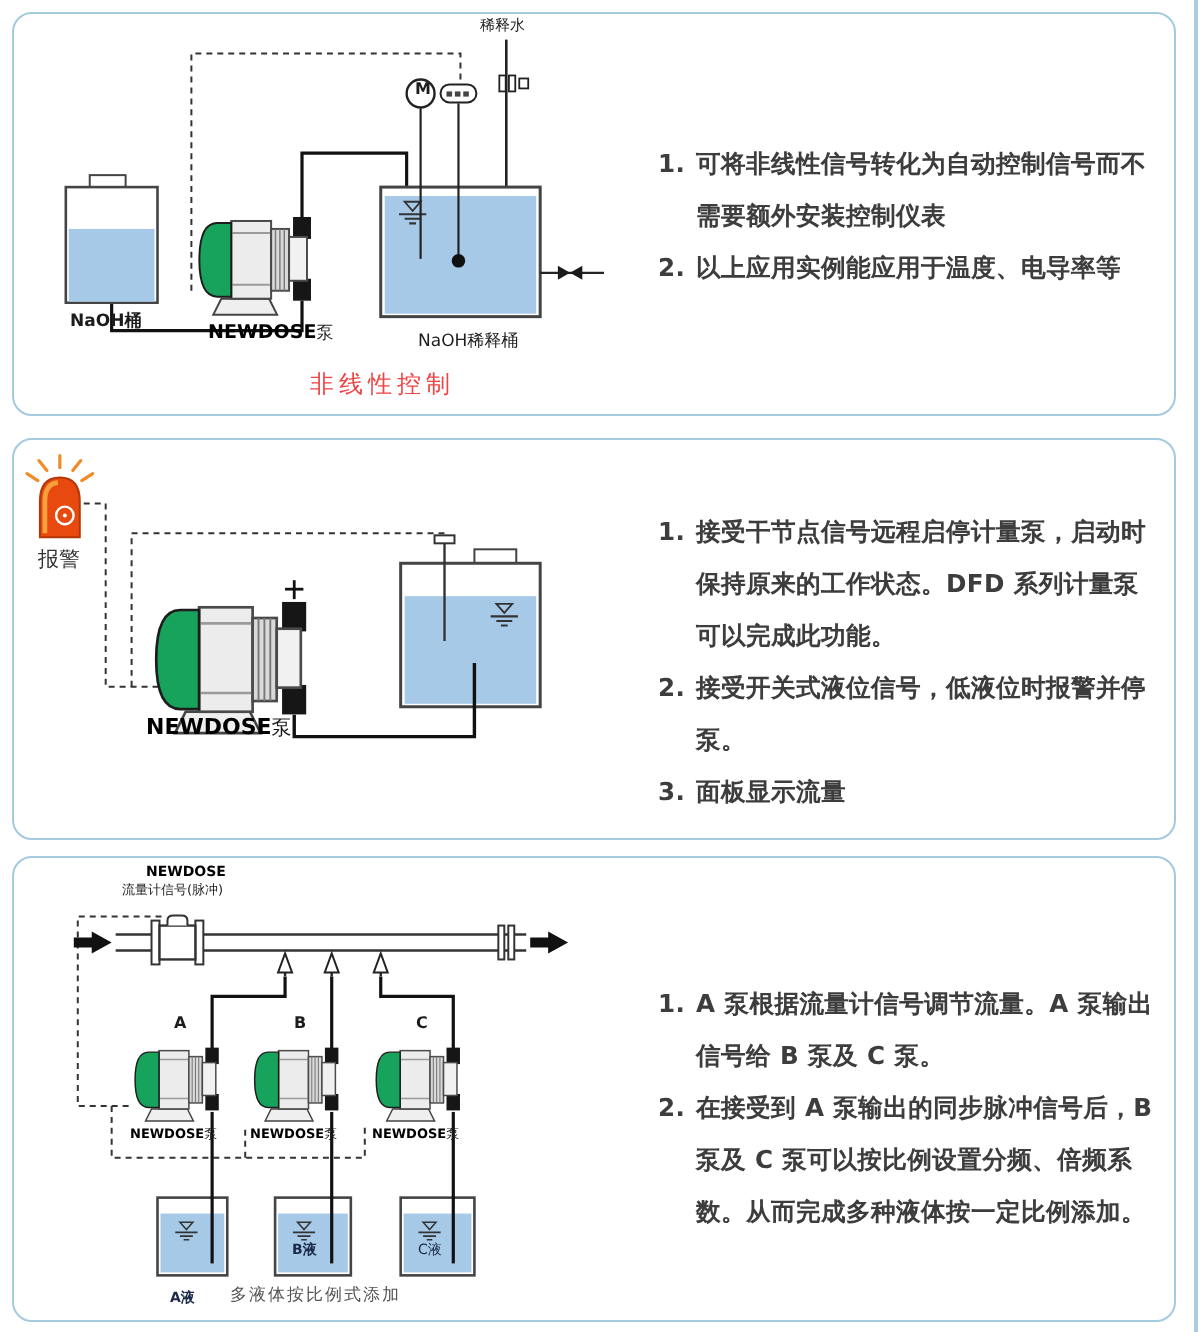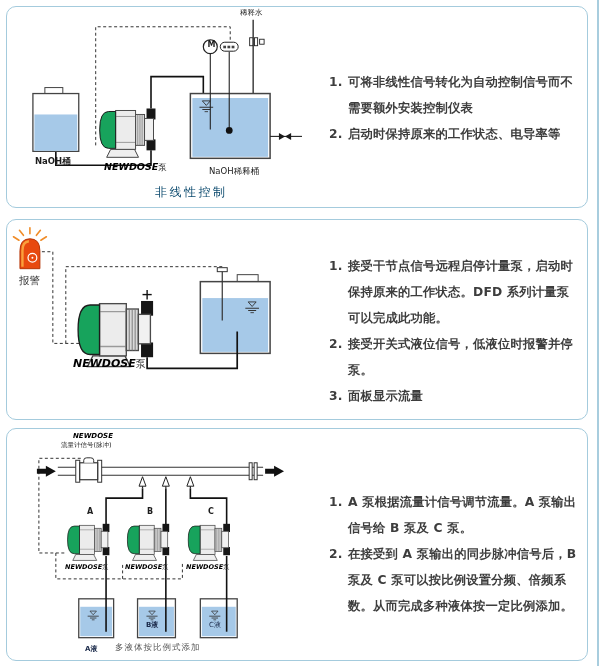--- a/index.html
+++ b/index.html
@@ -4,26 +4,26 @@
 <style>
   html,body{margin:0;padding:0;}
   body{font-family:"DejaVu Sans","Liberation Sans",sans-serif;background:#fff;}
   #page{position:relative;width:600px;height:666px;background:#ffffff;overflow:hidden;}
   .panel{position:absolute;left:6px;width:582px;background:#ffffff;border:1.6px solid #a4cbdd;border-radius:10px;box-sizing:border-box;}
   #panel1{top:6px;height:202px;}
   #panel2{top:219px;height:201px;}
   #panel3{top:428px;height:233px;}
   .diagram{position:absolute;left:0;top:0;width:100%;height:100%;}
   .lbl{position:absolute;color:#1c1c1c;white-space:nowrap;line-height:1;}
-  .brand{font-style:italic;font-weight:bold;color:#000;}
+  .brand{font-weight:bold;color:#000;}
   .notes{position:absolute;left:322px;width:252px;}
   .note{display:flex;align-items:flex-start;font-size:12.3px;font-weight:600;color:#3d3d3d;line-height:26px;letter-spacing:0.2px;}
   .note .num{flex:none;width:19px;}
   .note .txt{flex:1;}
-  .dtitle{position:absolute;font-family:"DejaVu Serif","Liberation Serif",serif;color:#0c4a6e;}
+  .dtitle{position:absolute;font-family:"DejaVu Serif","Liberation Serif",serif;color:#ef4444;}
   #edge-line{position:absolute;right:1px;top:0;width:2px;height:666px;background:#a8cdde;}
 </style>
 </head>
 <body>
 
 <svg style="position:absolute;width:0;height:0" aria-hidden="true">
   <defs>
     <symbol id="pump" viewBox="0 0 64 52">
       <rect x="48" y="1" width="9" height="11" fill="#161616"></rect>
       <rect x="48" y="32" width="9" height="11" fill="#161616"></rect>
@@ -89,21 +89,21 @@
     <span class="lbl" style="left:97px;top:155px;font-size:9.5px;"><span class="brand">NEWDOSE</span><span style="font-size:8.5px;">泵</span></span>
     <span class="lbl" style="left:202px;top:160px;font-size:8.5px;font-weight:normal;">NaOH稀释桶</span>
     <span class="dtitle" style="left:148px;top:177px;font-size:12px;letter-spacing:2.5px;">非线性控制</span>
     <div class="notes" style="top:62px;">
       <div class="note">
           <span class="num">1.</span>
           <span class="txt">可将非线性信号转化为自动控制信号而不需要额外安装控制仪表</span>
         </div>
       <div class="note">
           <span class="num">2.</span>
-          <span class="txt">启动时保持原来的工作状态、电导率等</span>
+          <span class="txt">以上应用实例能应用于温度、电导率等</span>
         </div>
     </div>
   </div>
 
   <div class="panel" id="panel2">
     <svg class="diagram" viewBox="0 0 582 198">
       <path d="M35,31 H46 V123 H82" fill="none" stroke="#333" stroke-width="1" stroke-dasharray="3 2.5"></path>
       <path d="M216,46 H59 V123" fill="none" stroke="#333" stroke-width="1" stroke-dasharray="3 2.5"></path>
       <g>
         <g stroke="#f08c28" stroke-width="1.6" stroke-linecap="round">

